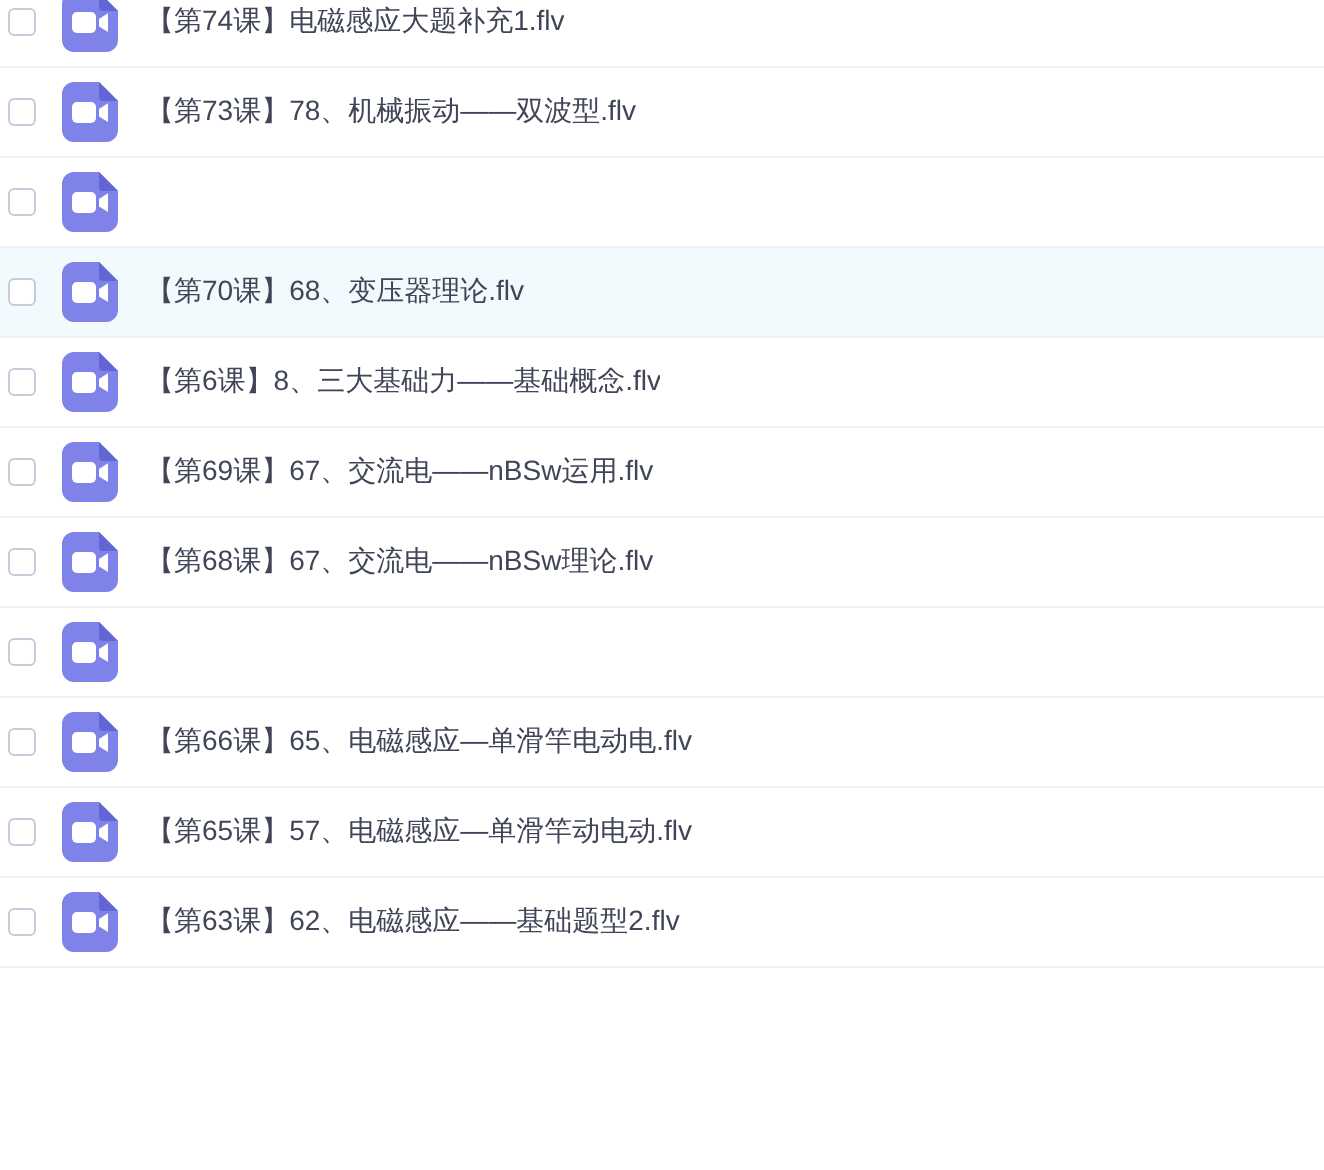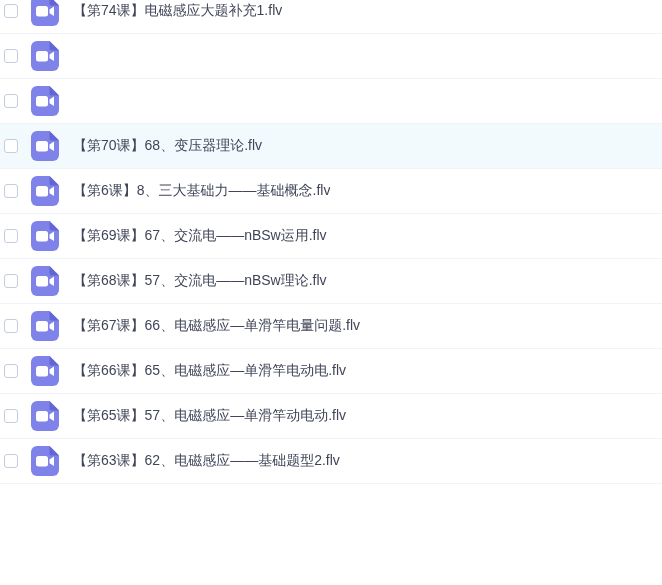--- a/index.html
+++ b/index.html
@@ -79,20 +79,21 @@
   <div class="row">
     <span class="checkbox"></span>
     <span class="file-icon">
       <svg width="28" height="30" viewBox="0 0 28 30" aria-hidden="true">
         <path class="icon-body" d="M6,0 h12.5 L28,9.5 V24 a6,6 0 0 1 -6,6 H6 a6,6 0 0 1 -6,-6 V6 a6,6 0 0 1 6,-6 Z" fill="#7e82e9"></path>
         <path class="icon-fold" d="M18.5,0 L28,9.5 H20.5 a2,2 0 0 1 -2,-2 Z" fill="#6266d4"></path>
         <rect x="5" y="10" width="12" height="10.5" rx="2.5" fill="#ffffff"></rect>
         <path d="M18.5,13.5 L23,10.6 V20 L18.5,17.2 Z" fill="#ffffff"></path>
       </svg>
     </span>
+    <span class="file-name">【第73课】78、机械振动——双波型.flv</span>
   </div>
 
 
   <div class="row">
     <span class="checkbox"></span>
     <span class="file-icon">
       <svg width="28" height="30" viewBox="0 0 28 30" aria-hidden="true">
         <path class="icon-body" d="M6,0 h12.5 L28,9.5 V24 a6,6 0 0 1 -6,6 H6 a6,6 0 0 1 -6,-6 V6 a6,6 0 0 1 6,-6 Z" fill="#7e82e9"></path>
         <path class="icon-fold" d="M18.5,0 L28,9.5 H20.5 a2,2 0 0 1 -2,-2 Z" fill="#6266d4"></path>
         <rect x="5" y="10" width="12" height="10.5" rx="2.5" fill="#ffffff"></rect>
@@ -143,34 +144,33 @@
   <div class="row">
     <span class="checkbox"></span>
     <span class="file-icon">
       <svg width="28" height="30" viewBox="0 0 28 30" aria-hidden="true">
         <path class="icon-body" d="M6,0 h12.5 L28,9.5 V24 a6,6 0 0 1 -6,6 H6 a6,6 0 0 1 -6,-6 V6 a6,6 0 0 1 6,-6 Z" fill="#7e82e9"></path>
         <path class="icon-fold" d="M18.5,0 L28,9.5 H20.5 a2,2 0 0 1 -2,-2 Z" fill="#6266d4"></path>
         <rect x="5" y="10" width="12" height="10.5" rx="2.5" fill="#ffffff"></rect>
         <path d="M18.5,13.5 L23,10.6 V20 L18.5,17.2 Z" fill="#ffffff"></path>
       </svg>
     </span>
-    <span class="file-name">【第68课】57、交流电——nBSw理论.flv</span>
-  </div>
-
-  <div class="row">
-    <span class="checkbox"></span>
-    <span class="file-icon">
-      <svg width="28" height="30" viewBox="0 0 28 30" aria-hidden="true">
-        <path class="icon-body" d="M6,0 h12.5 L28,9.5 V24 a6,6 0 0 1 -6,6 H6 a6,6 0 0 1 -6,-6 V6 a6,6 0 0 1 6,-6 Z" fill="#7e82e9"></path>
-        <path class="icon-fold" d="M18.5,0 L28,9.5 H20.5 a2,2 0 0 1 -2,-2 Z" fill="#6266d4"></path>
-        <rect x="5" y="10" width="12" height="10.5" rx="2.5" fill="#ffffff"></rect>
-        <path d="M18.5,13.5 L23,10.6 V20 L18.5,17.2 Z" fill="#ffffff"></path>
-      </svg>
-    </span>
-    <span class="file-name">【第67课】66、电磁感应—单滑竿电量问题.flv</span>
+    <span class="file-name">【第68课】67、交流电——nBSw理论.flv</span>
+  </div>
+
+  <div class="row">
+    <span class="checkbox"></span>
+    <span class="file-icon">
+      <svg width="28" height="30" viewBox="0 0 28 30" aria-hidden="true">
+        <path class="icon-body" d="M6,0 h12.5 L28,9.5 V24 a6,6 0 0 1 -6,6 H6 a6,6 0 0 1 -6,-6 V6 a6,6 0 0 1 6,-6 Z" fill="#7e82e9"></path>
+        <path class="icon-fold" d="M18.5,0 L28,9.5 H20.5 a2,2 0 0 1 -2,-2 Z" fill="#6266d4"></path>
+        <rect x="5" y="10" width="12" height="10.5" rx="2.5" fill="#ffffff"></rect>
+        <path d="M18.5,13.5 L23,10.6 V20 L18.5,17.2 Z" fill="#ffffff"></path>
+      </svg>
+    </span>
   </div>
 
   <div class="row">
     <span class="checkbox"></span>
     <span class="file-icon">
       <svg width="28" height="30" viewBox="0 0 28 30" aria-hidden="true">
         <path class="icon-body" d="M6,0 h12.5 L28,9.5 V24 a6,6 0 0 1 -6,6 H6 a6,6 0 0 1 -6,-6 V6 a6,6 0 0 1 6,-6 Z" fill="#7e82e9"></path>
         <path class="icon-fold" d="M18.5,0 L28,9.5 H20.5 a2,2 0 0 1 -2,-2 Z" fill="#6266d4"></path>
         <rect x="5" y="10" width="12" height="10.5" rx="2.5" fill="#ffffff"></rect>
         <path d="M18.5,13.5 L23,10.6 V20 L18.5,17.2 Z" fill="#ffffff"></path>

